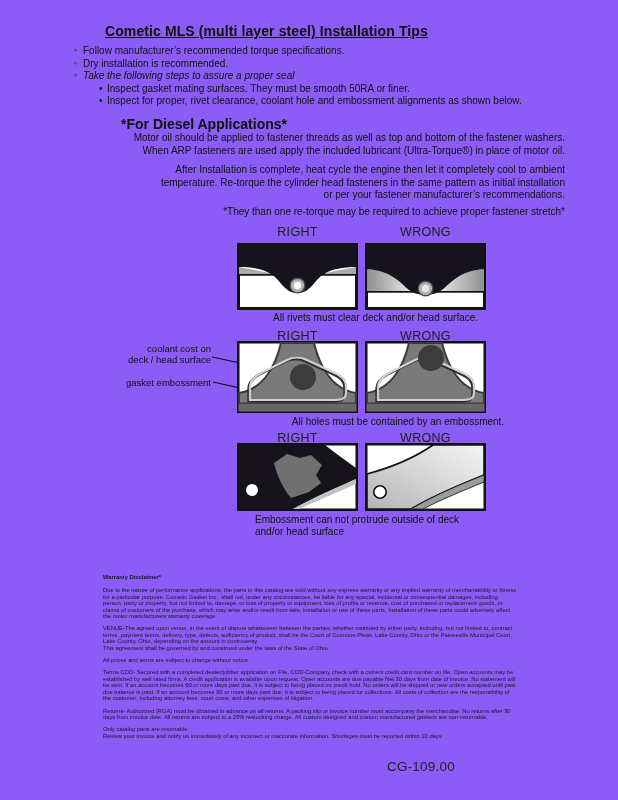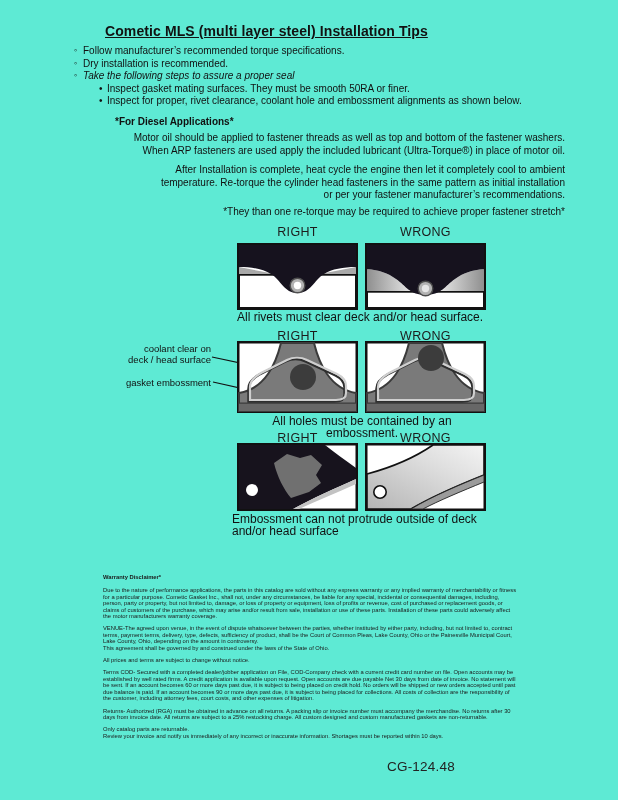--- a/index.html
+++ b/index.html
@@ -1,32 +1,32 @@
 <!DOCTYPE html>
 <html><head>
 <meta charset="utf-8">
 <style>
   html,body{margin:0;padding:0;background:#ffffff;}
   .page{
-    position:relative;width:618px;height:800px;background:#5eead4;
+    position:relative;width:618px;height:800px;background:#8b5cf6;
     font-family:"Liberation Sans", sans-serif;color:#111;overflow:hidden;
   }
   .abs{position:absolute;}
   .title{
     left:105px;top:23px;font-size:14px;font-weight:bold;
     text-decoration:underline;letter-spacing:0.1px;white-space:nowrap;
   }
   .bullet-row{left:74px;font-size:10px;white-space:nowrap;}
   .bullet-row .glyph{display:inline-block;width:9px;font-size:9px;vertical-align:top;}
   .sub-row{left:99px;font-size:10px;white-space:nowrap;}
   .sub-row .glyph{display:inline-block;width:8px;font-size:10px;vertical-align:top;}
-  .h2{left:115px;font-size:10px;font-weight:bold;white-space:nowrap;}
+  .h2{left:121px;font-size:14px;font-weight:bold;white-space:nowrap;}
   .para{left:115px;width:450px;font-size:10px;line-height:12.6px;white-space:pre-line;text-align:right;}
   .figlabel{width:121px;text-align:center;font-size:12.5px;letter-spacing:0.3px;color:#1c1c1c;}
-  .caption{font-size:12px;white-space:pre-line;line-height:11.5px;}
+  .caption{font-size:10px;white-space:pre-line;line-height:11.5px;margin-left:36px;}
   .ann{font-size:9.5px;line-height:11px;text-align:right;}
   .disclaimer{left:103px;top:574px;width:416px;font-size:5.8px;line-height:6.4px;color:#1a1a1a;}
   .disclaimer p{margin:0 0 6px 0;white-space:pre-line;}
   .disclaimer .dhead{font-weight:bold;margin-bottom:7px;}
   .pagenum{left:387px;top:759px;font-size:13.5px;color:#222;letter-spacing:0.2px;}
   svg{display:block;}
 </style>
 </head>
 <body>
 
@@ -89,21 +89,21 @@
     <path d="M2,2 H119 V26 C107,27 98,30 90,36 C80,43 76,52 60.5,52 C45,52 41,43 31,36 C23,30 14,27 2,26 Z" fill="#16121e"></path>
     <circle cx="60.5" cy="45.5" r="7.3" fill="#b3b3b3" stroke="#4a4a4a" stroke-width="1.4"></circle>
     <circle cx="60.5" cy="45.5" r="3.7" fill="#e6e6e6"></circle>
   </svg>
 
   <div class="abs caption" style="left:237px;top:312px;">All rivets must clear deck and/or head surface.</div>
 
   <div class="abs figlabel" style="left:237px;top:329px;">RIGHT</div>
   <div class="abs figlabel" style="left:365px;top:329px;">WRONG</div>
 
-  <div class="abs ann" style="left:59px;top:343px;width:152px;white-space:pre-line;">coolant clear on
+  <div class="abs ann" style="left:59px;top:343px;width:152px;white-space:pre-line;">coolant cost on
 deck / head surface</div>
   <div class="abs ann" style="left:59px;top:377px;width:152px;">gasket embossment</div>
 
   <svg class="abs" style="left:205px;top:340px;" width="170" height="65" viewBox="0 0 170 65">
     <line x1="7" y1="17" x2="96" y2="36" stroke="#111" stroke-width="1.2"></line>
     <line x1="8" y1="42" x2="53" y2="52" stroke="#111" stroke-width="1.2"></line>
   </svg>
 
   <svg class="abs" style="left:237px;top:341px;" width="121" height="72" viewBox="0 0 121 72">
     <rect x="1.25" y="1.25" width="118.5" height="69.5" fill="#ffffff" stroke="#111" stroke-width="2.5"></rect>
@@ -145,30 +145,30 @@
         <stop offset="0" stop-color="#b4b4b4"></stop>
           <stop offset="0.6" stop-color="#dcdcdc"></stop>
           <stop offset="1" stop-color="#f4f4f4"></stop>
       </linearGradient>
     </defs>
     <path d="M2,31 C28,24 52,13 68,2 L119,2 L119,32 C94,42 68,53 46,66 L2,66 Z" fill="url(#f3b)" stroke="#111" stroke-width="1.6"></path>
     <path d="M46,66 C68,53 94,42 119,32 L119,39 C97,48 73,58 58,66 Z" fill="#9b9b9b" stroke="#222" stroke-width="0.9"></path>
     <circle cx="15" cy="49" r="6.2" fill="#ffffff" stroke="#111" stroke-width="1.6"></circle>
   </svg>
 
-  <div class="abs caption" style="left:232px;top:514px;">Embossment can not protrude outside of deck
+  <div class="abs caption" style="left:219px;top:514px;">Embossment can not protrude outside of deck
 and/or head surface</div>
 
   <div class="abs disclaimer">
     <p class="dhead">Warranty Disclaimer*</p>
     <p>Due to the nature of performance applications, the parts in this catalog are sold without any express warranty or any implied warranty of merchantability or fitness for a particular purpose.  Cometic Gasket Inc., shall not, under any circumstances, be liable for any special, incidental or consequential damages, including, person, party or property, but not limited to, damage, or loss of property or equipment, loss of profits or revenue, cost of purchased or replacement goods, or claims of customers of the purchase, which may arise and/or result from sale, installation or use of these parts.  Installation of these parts could adversely affect the motor manufacturers warranty coverage.</p>
     <p>VENUE-The agreed upon venue, in the event of dispute whatsoever between the parties, whether instituted by either party, including, but not limited to, contract terms, payment terms, delivery, type, defects, sufficiency of product, shall be the Court of Common Pleas, Lake County, Ohio or the Painesville Municipal Court, Lake County, Ohio, depending on the amount in controversy.
 This agreement shall be governed by and construed under the laws of the State of Ohio.</p>
     <p>All prices and terms are subject to change without notice.</p>
     <p>Terms COD- Secured with a completed dealer/jobber application on File, COD-Company check with a current credit card number on file.  Open accounts may be established by well rated firms.  A credit application is available upon request.  Open accounts are due payable Net 30 days from date of invoice.  No statement will be sent.  If an account becomes 60 or more days past due, it is subject to being placed on credit hold.  No orders will be shipped or new orders accepted until past due balance is paid.  If an account becomes 90 or more days past due, it is subject to being placed for collections.  All costs of collection are the responsibility of the customer, including attorney fees, court costs, and other expenses of litigation.</p>
     <p>Returns- Authorized (RGA) must be obtained in advance on all returns.  A packing slip or invoice number must accompany the merchandise.  No returns after 30 days from invoice date.  All returns are subject to a 25% restocking charge.  All custom designed and custom manufactured gaskets are non-returnable.</p>
     <p>Only catalog parts are returnable.
 Review your invoice and notify us immediately of any incorrect or inaccurate information.  Shortages must be reported within 10 days.</p>
   </div>
 
-  <div class="abs pagenum">CG-124.48</div>
+  <div class="abs pagenum">CG-109.00</div>
 
 </div>
 
 </body></html>

